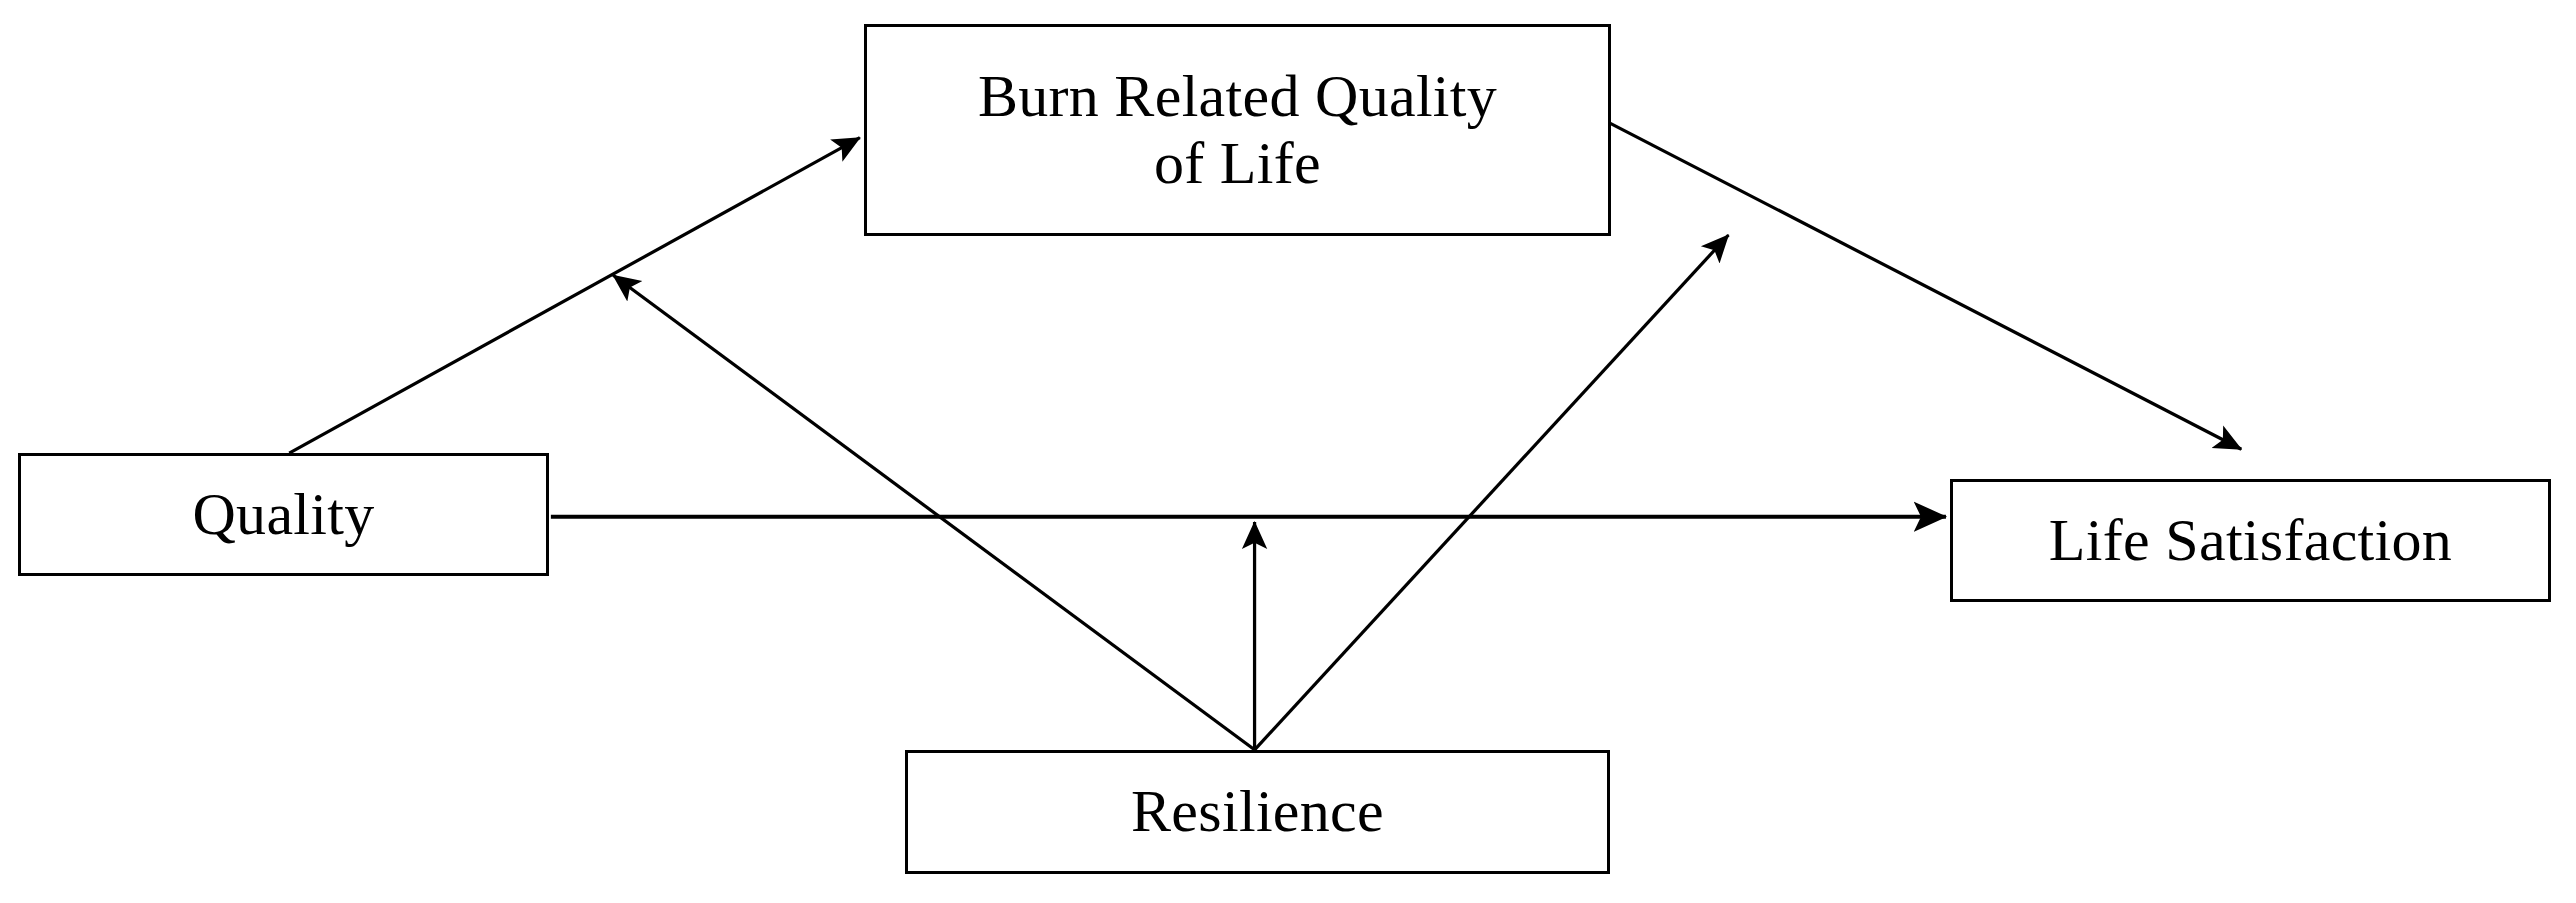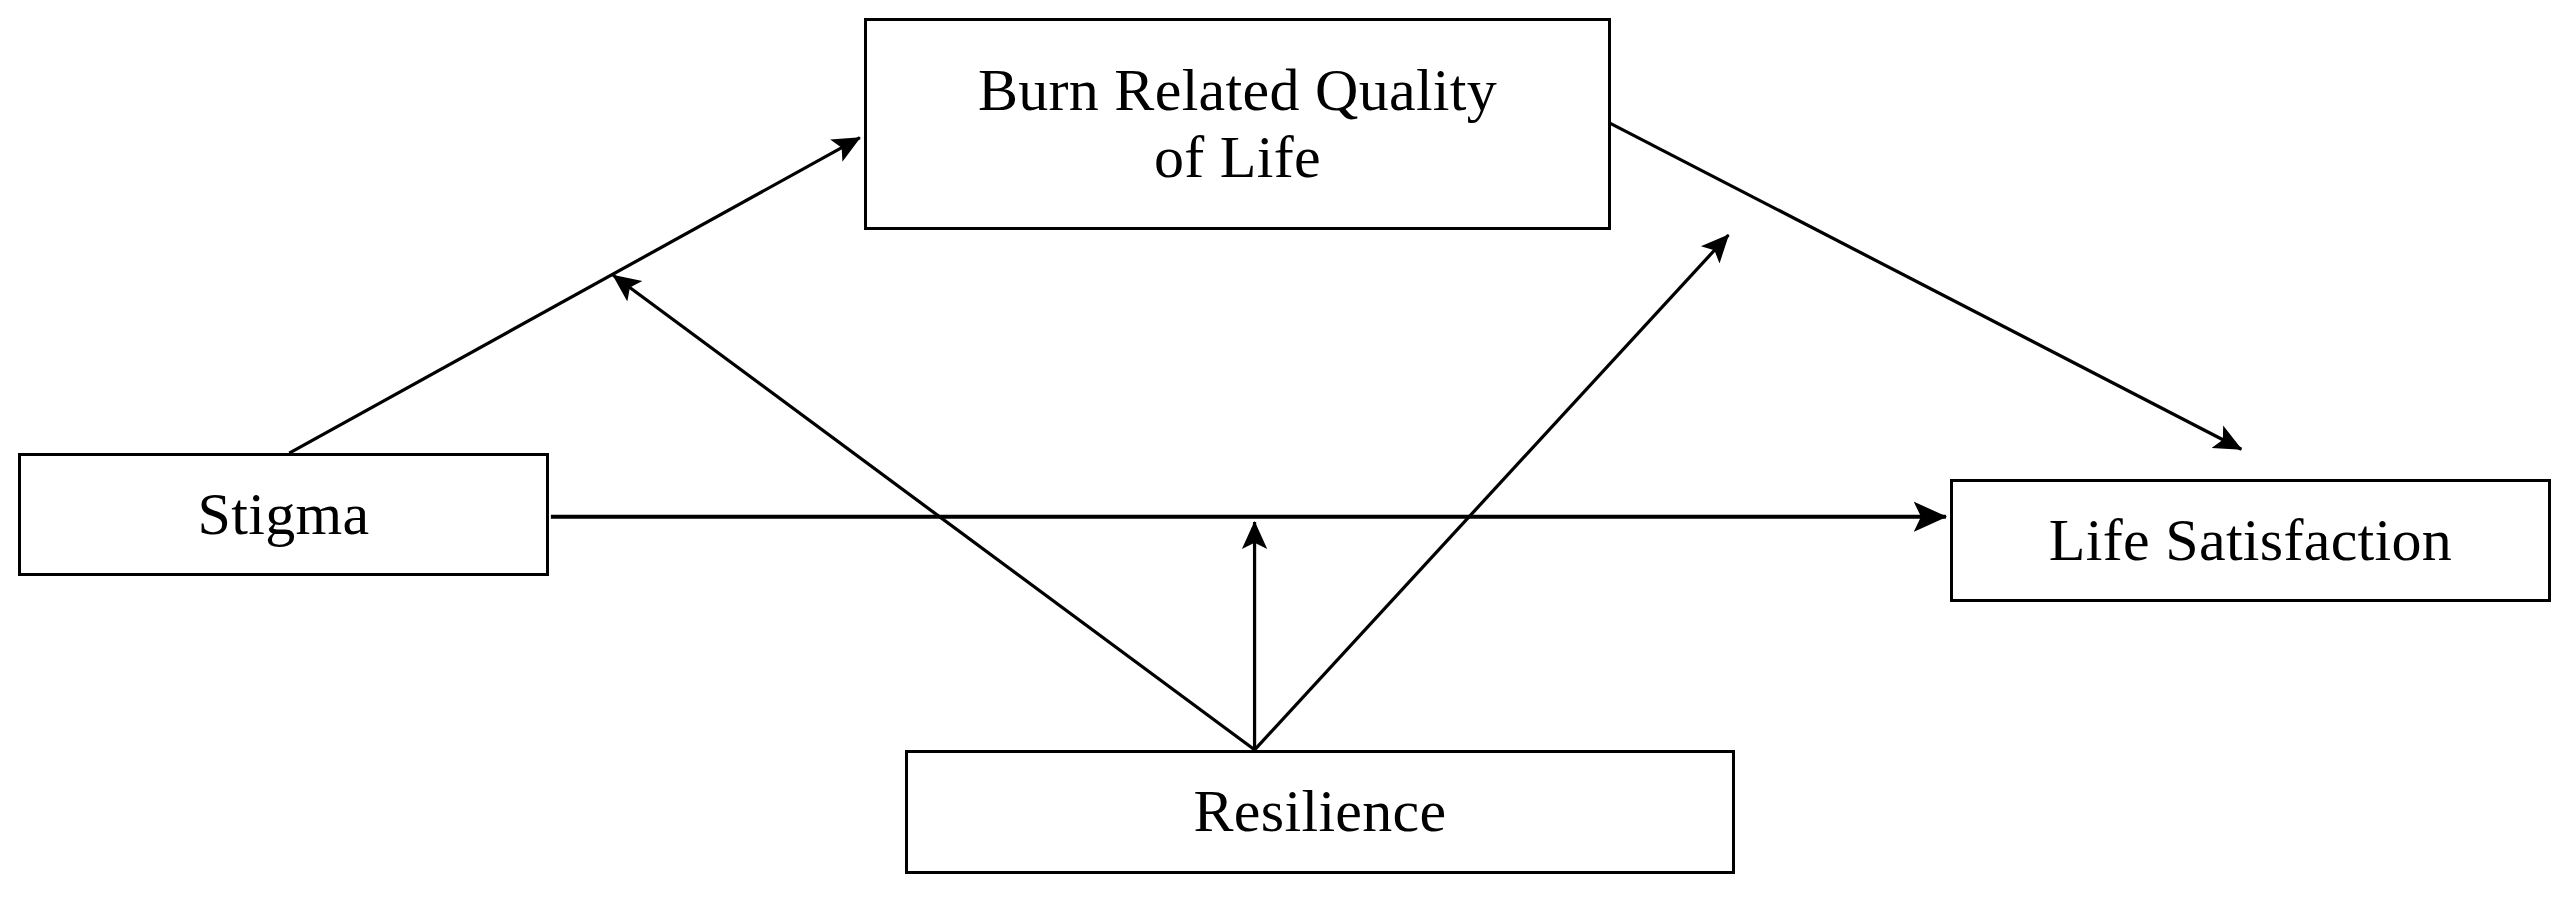--- a/index.html
+++ b/index.html
@@ -39,24 +39,24 @@
     font-family: "Liberation Serif", "DejaVu Serif", serif;
     font-size: 60px;
     line-height: 1.12;
     color: #000000;
     font-weight: 400;
     letter-spacing: 0.3px;
     padding: 0 11.7px;
     white-space: pre-line;
   }
   
-  #node-brqol  { left: 864px; top: 18px;   width: 747px; height: 212px; }
+  #node-brqol  { left: 864px; top: 24px;   width: 747px; height: 212px; }
   #node-stigma { left: 18px;   top: 453px;  width: 531px;  height: 123px; }
   #node-life   { left: 1950px; top: 479px;  width: 601px;  height: 123px; }
-  #node-resil  { left: 905px; top: 750px; width: 830px; height: 124px; }
+  #node-resil  { left: 905px; top: 750px; width: 705px; height: 124px; }
 </style>
 </head>
 <body>
 
 <div id="diagram-root">
 
   <svg id="edge-layer" viewBox="0 0 3967 1391" width="2576" height="903" xmlns="http://www.w3.org/2000/svg">
     <defs>
       <marker id="arrow-solid" markerWidth="9" markerHeight="9" refX="8.3" refY="4.5" orient="auto" markerUnits="strokeWidth">
         <path d="M0,0.6 L8.6,4.5 L0,8.4 L1.9,4.5 Z" fill="#000000"></path>
@@ -75,21 +75,21 @@
 
     <line x1="1932" y1="1155" x2="2662" y2="362" stroke="#000000" stroke-width="5" marker-end="url(#arrow-solid)"></line>
   </svg>
 
   <div class="node-box" id="node-brqol">
     <span class="node-label">Burn Related Quality
 of Life</span>
   </div>
 
   <div class="node-box" id="node-stigma">
-    <span class="node-label">Stigma</span>
+    <span class="node-label">Quality</span>
   </div>
 
   <div class="node-box" id="node-life">
     <span class="node-label">Life Satisfaction</span>
   </div>
 
   <div class="node-box" id="node-resil">
     <span class="node-label">Resilience</span>
   </div>
 

